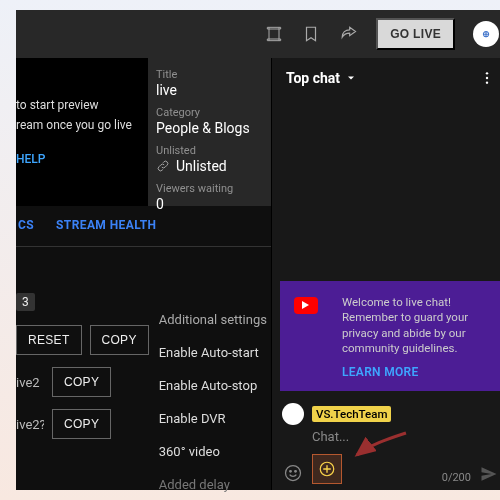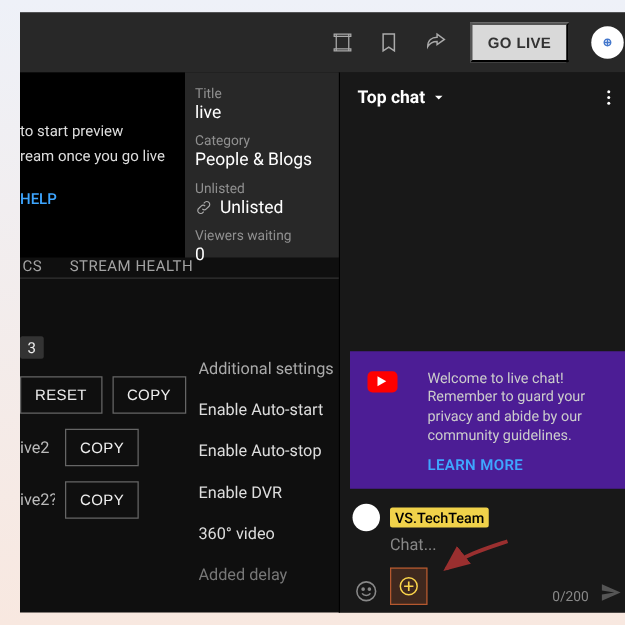--- a/index.html
+++ b/index.html
@@ -74,23 +74,23 @@
     .meta .privacy-row { display: flex; align-items: center; gap: 6px; }
     .meta .privacy-row svg { fill: #aaa; }
 
     .tabs {
       display: flex; justify-content: flex-start;
       background: #0f0f0f;
       border-bottom: 1px solid #333;
       padding-left: 0;
     }
     .tab {
-      padding: 0 14px;
+      padding: 12px 14px;
       font-size: 12px;  letter-spacing: 0.4px;
-      color: #a3a3a3; font-weight: 400;
+      color: #3b82f6; font-weight: 700;
       border-bottom: 2px solid transparent;
     }
     .tab:first-child { padding-left: 2px; padding-right: 8px; }
     .settings-area {
       padding: 14px 4px 0 0;
       display: flex;
       gap: 10px;
     }
     .settings-right { flex: 1; display: flex; flex-direction: column; gap: 18px; padding-top: 6px; margin-top: 45px; }
     .set-title { color: #aaa; font-size: 13px; white-space: nowrap; overflow: hidden; }

